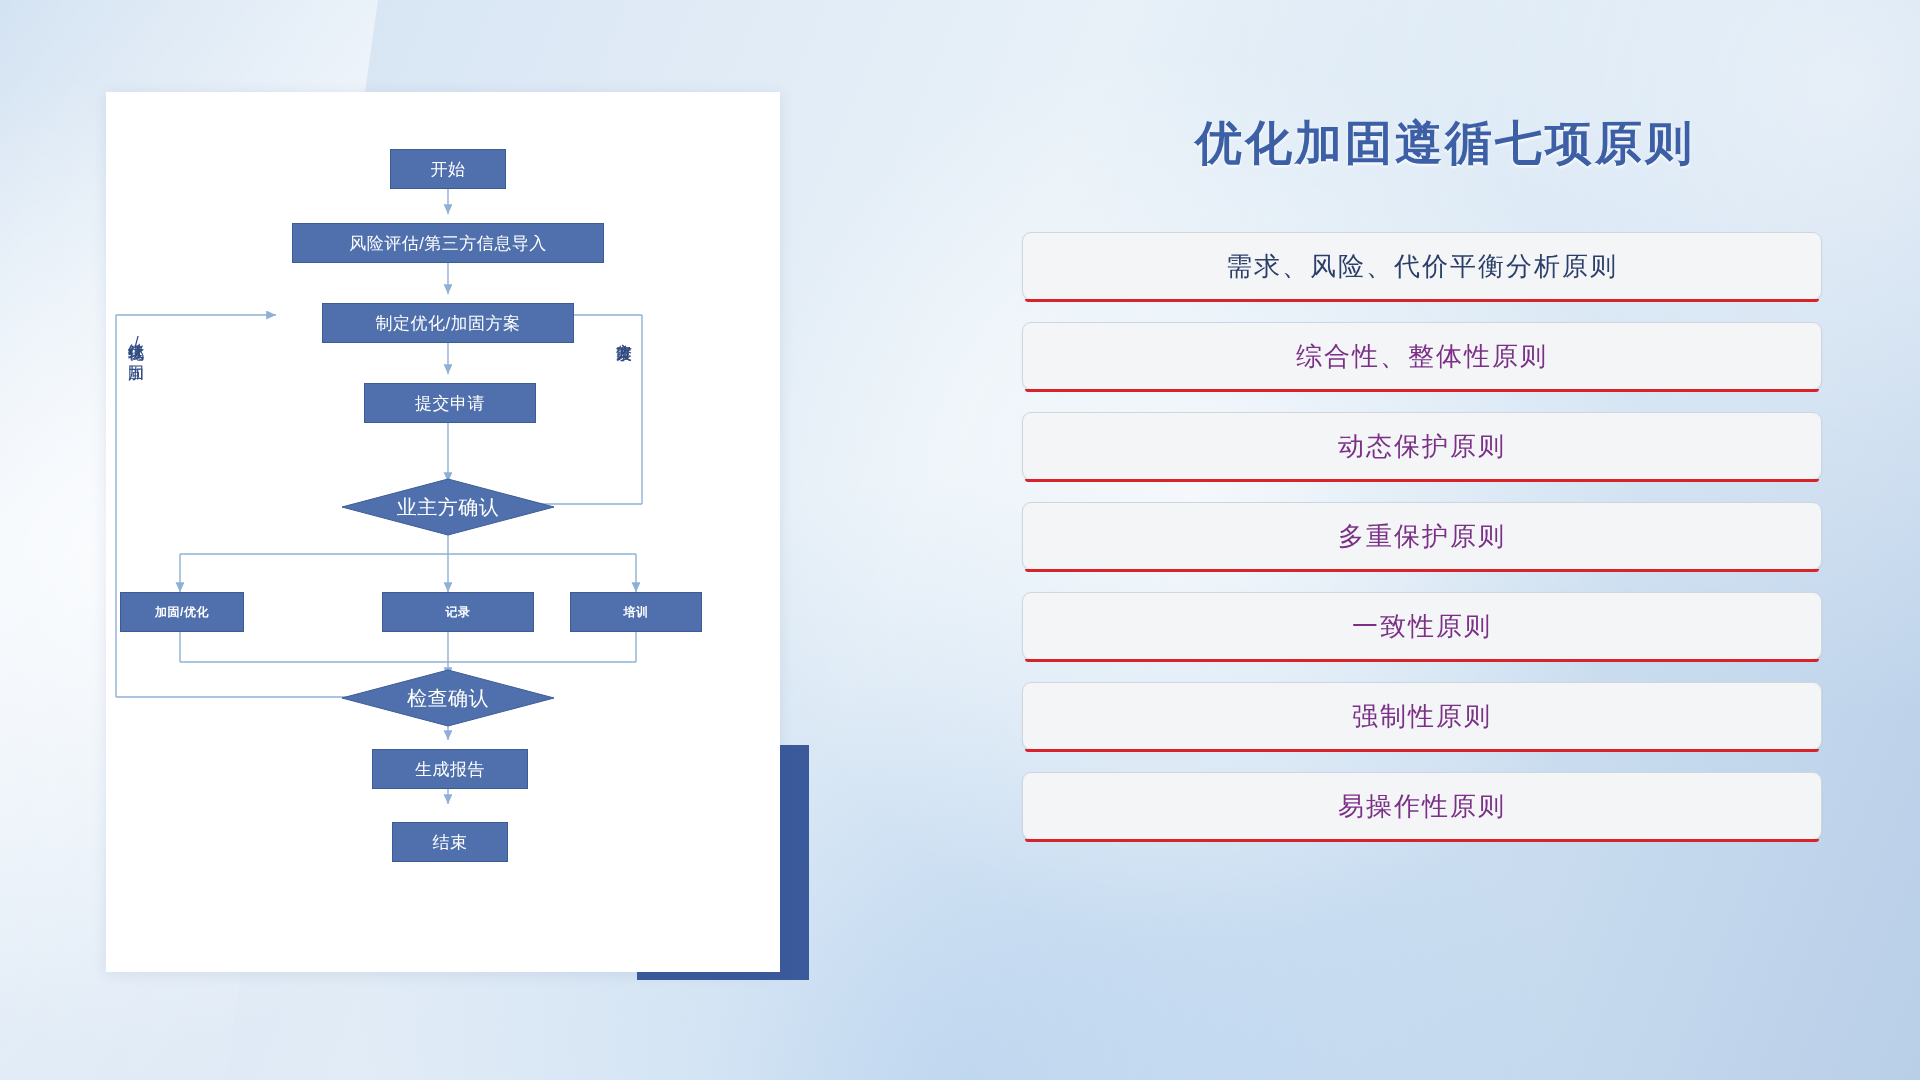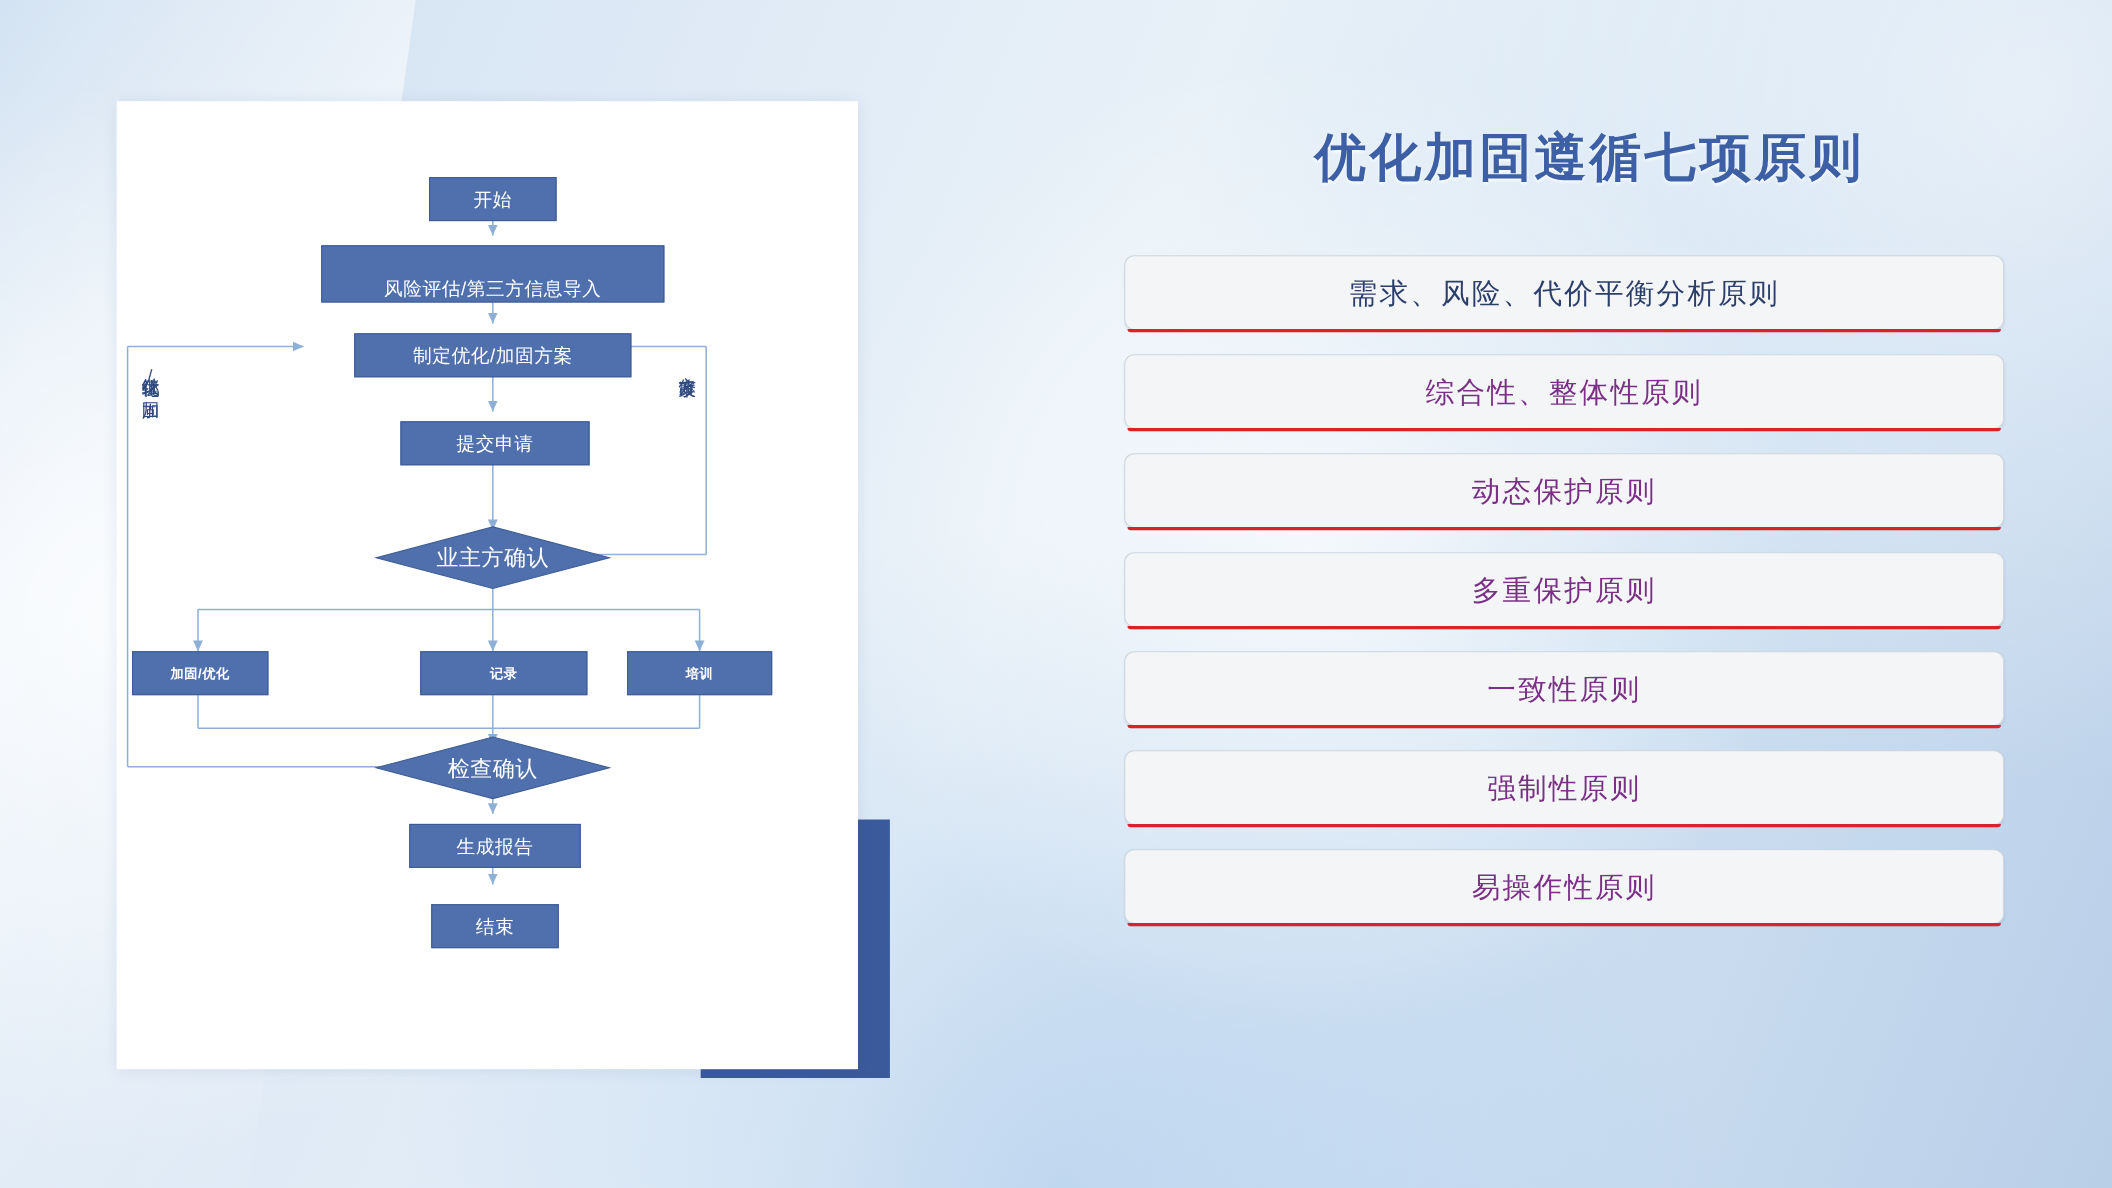--- a/index.html
+++ b/index.html
@@ -202,25 +202,25 @@
           <line x1="386" y1="412" x2="536" y2="412"></line>
           <line x1="536" y1="412" x2="536" y2="223"></line>
           <line x1="536" y1="223" x2="390" y2="223" marker-end="url(#arrow)"></line>
 
           <line x1="262" y1="605" x2="10" y2="605"></line>
           <line x1="10" y1="605" x2="10" y2="223"></line>
           <line x1="10" y1="223" x2="170" y2="223" marker-end="url(#arrow)"></line>
         </g>
       </svg>
 
-      <div class="node" style="left:284px; top:57px; width:116px; height:40px;margin-top:12px;">
+      <div class="node" style="left:284px; top:57px; width:116px; height:40px;">
         <span>开始</span>
       </div>
 
-      <div class="node" style="left:186px; top:131px; width:312px; height:52px;align-items:flex-end;">
+      <div class="node" style="left:186px; top:131px; width:312px; height:40px;">
         <span>风险评估/第三方信息导入</span>
       </div>
 
       <div class="node" style="left:216px; top:211px; width:252px; height:40px;">
         <span>制定优化/加固方案</span>
       </div>
 
       <div class="node" style="left:258px; top:291px; width:172px; height:40px;">
         <span>提交申请</span>
       </div>

